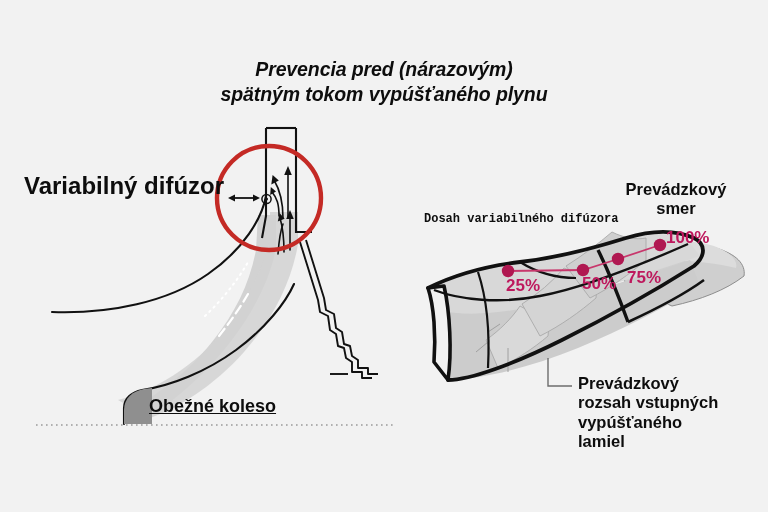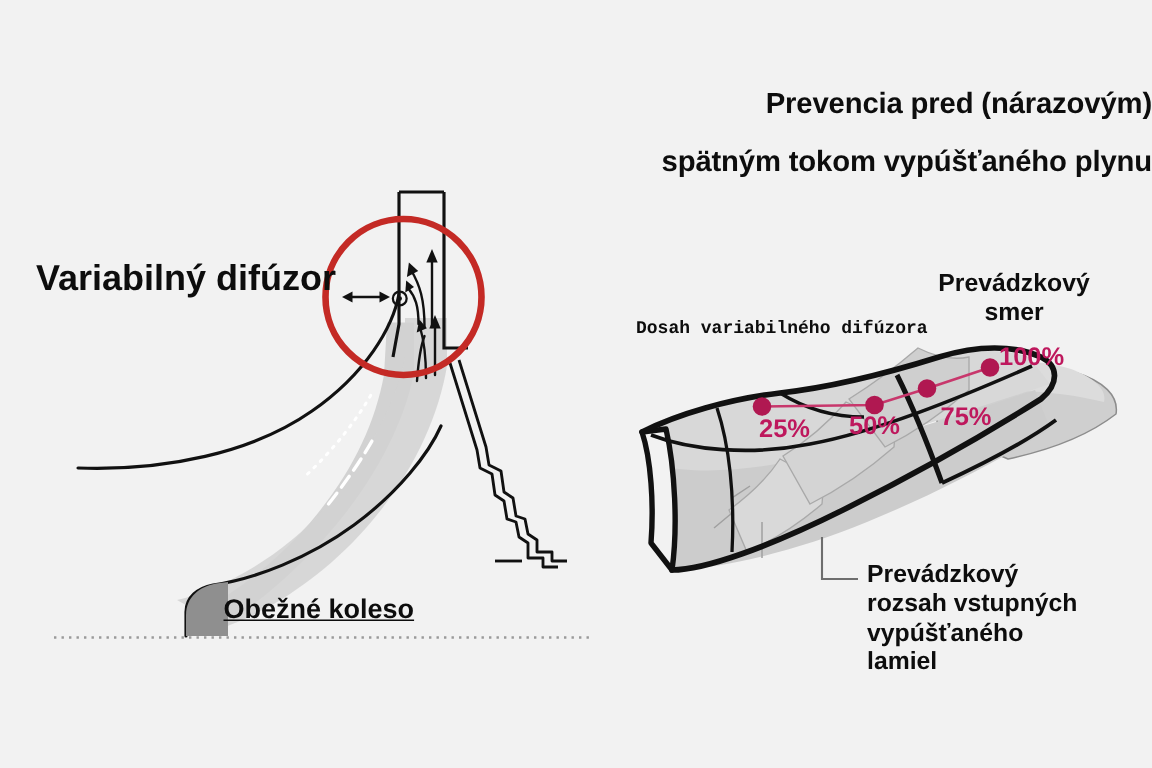--- a/index.html
+++ b/index.html
@@ -7,35 +7,35 @@
     width:768px;height:512px;
     background:#f2f2f2;
     font-family:"Liberation Sans", sans-serif;
     overflow:hidden;
     position:relative;
   }
   #stage{position:absolute;inset:0;width:768px;height:512px;}
   svg.layer{position:absolute;left:0;top:0;width:768px;height:512px;}
   .txt{position:absolute;color:#0d0d0d;font-weight:bold;line-height:1.18;}
   #title{
-    left:0;right:0;top:58px;text-align:right;
-    font-size:19.5px;letter-spacing:-0.1px;
+    left:0;right:0;top:58px;text-align:center;
+    font-size:19.5px;letter-spacing:-0.1px;font-style:italic;
   }
-  #title div+div{margin-top:16px;}
+  #title div+div{margin-top:2px;}
   #lbl-diffuser{left:24px;top:172px;font-size:24px;white-space:nowrap;}
   #lbl-impeller{left:149px;top:396px;font-size:18px;white-space:nowrap;text-decoration:underline;}
   #lbl-reach{left:424px;top:212px;font-size:12px;width:200px;font-family:Liberation Mono, monospace;}
   #lbl-direction{left:596px;top:180px;font-size:16.5px;width:160px;text-align:center;}
   #lbl-range{left:578px;top:374px;font-size:16.5px;width:190px;}
   .pct{
     position:absolute;color:#be185d;font-weight:bold;font-size:17px;
     white-space:nowrap;
   }
   #pct25{left:506px;top:276px;}
-  #pct50{left:566px;top:274px;}
+  #pct50{left:582px;top:274px;}
   #pct75{left:627px;top:258px;margin-top:10px;}
   #pct100{left:666px;top:228px;}
 </style>
 </head>
 <body>
 
 <div id="stage">
 
   <svg class="layer" viewBox="0 0 768 512">
 

